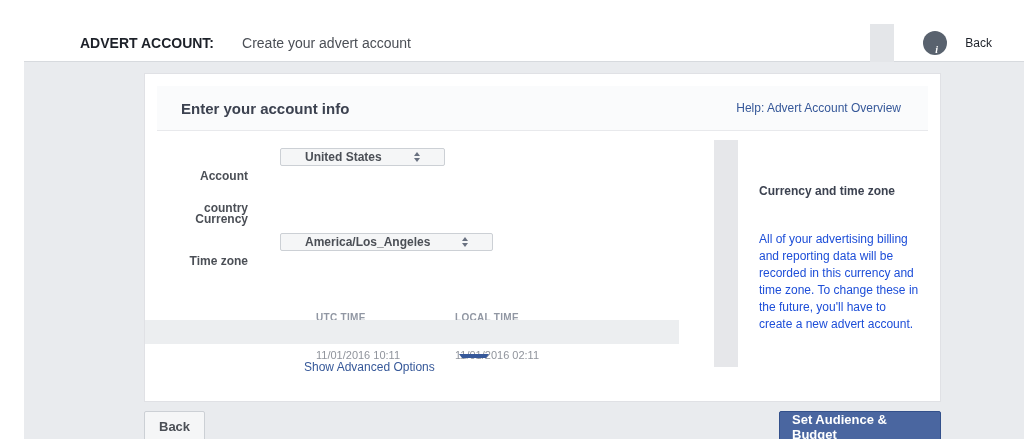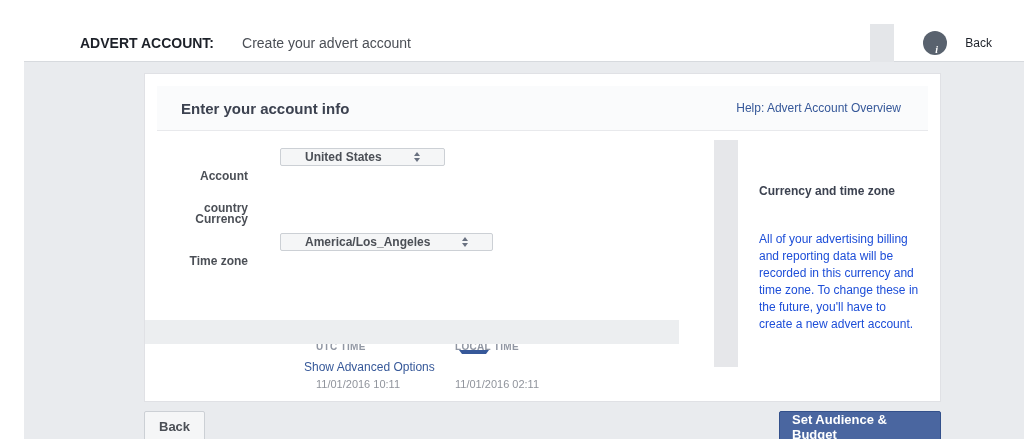--- a/index.html
+++ b/index.html
@@ -44,26 +44,26 @@
   .arrows::before { content:""; display:block; width:0; height:0;
                     border-left:3px solid transparent; border-right:3px solid transparent;
                     border-bottom:4px solid #697180; margin-bottom:2px; }
   .arrows::after  { content:""; display:block; width:0; height:0;
                     border-left:3px solid transparent; border-right:3px solid transparent;
                     border-top:4px solid #697180; }
 
   .times { position:absolute; left:135px; top:202px; display:flex; gap:7px; }
   .time-col { display:flex; flex-direction:column; gap:2px; }
   .time-col.utc { min-width:71px; }
-  .time-label { font-size:10px; font-weight:bold; color:#9197a3; letter-spacing:0.3px; white-space:nowrap;margin-top:29px; }
+  .time-label { font-size:10px; font-weight:bold; color:#9197a3; letter-spacing:0.3px; white-space:nowrap; }
   .time-value { font-size:11px; color:#90949c; white-space:nowrap; }
 
   .form-divider { position:absolute; left:0; top:246px; width:534px; height:1px; background:#eceef0; }
 
-  .advanced { position:absolute; left:135px; top:262px; font-size:12px; display:flex; gap:12px; }
+  .advanced { position:absolute; left:135px; top:262px; font-size:12px; display:flex; align-items:center; gap:12px; }
   .caret-down { display:inline-block; width:0; height:0; margin-top:2px;
                 border-left:3px solid transparent; border-right:3px solid transparent;
                 border-top:4px solid #365899; }
 
   
   .v-divider { position:absolute; left:569px; top:66px; width:1px; height:227px; background:#e6e7ea; }
   .aside { position:absolute; left:590px; top:86px; width:210px; }
   .aside-title { font-size:12px; font-weight:bold; color:#3c4250; margin-bottom:9px; }
   .aside-body { font-size:12px; line-height:17px; color:#1d4ed8; }
 

